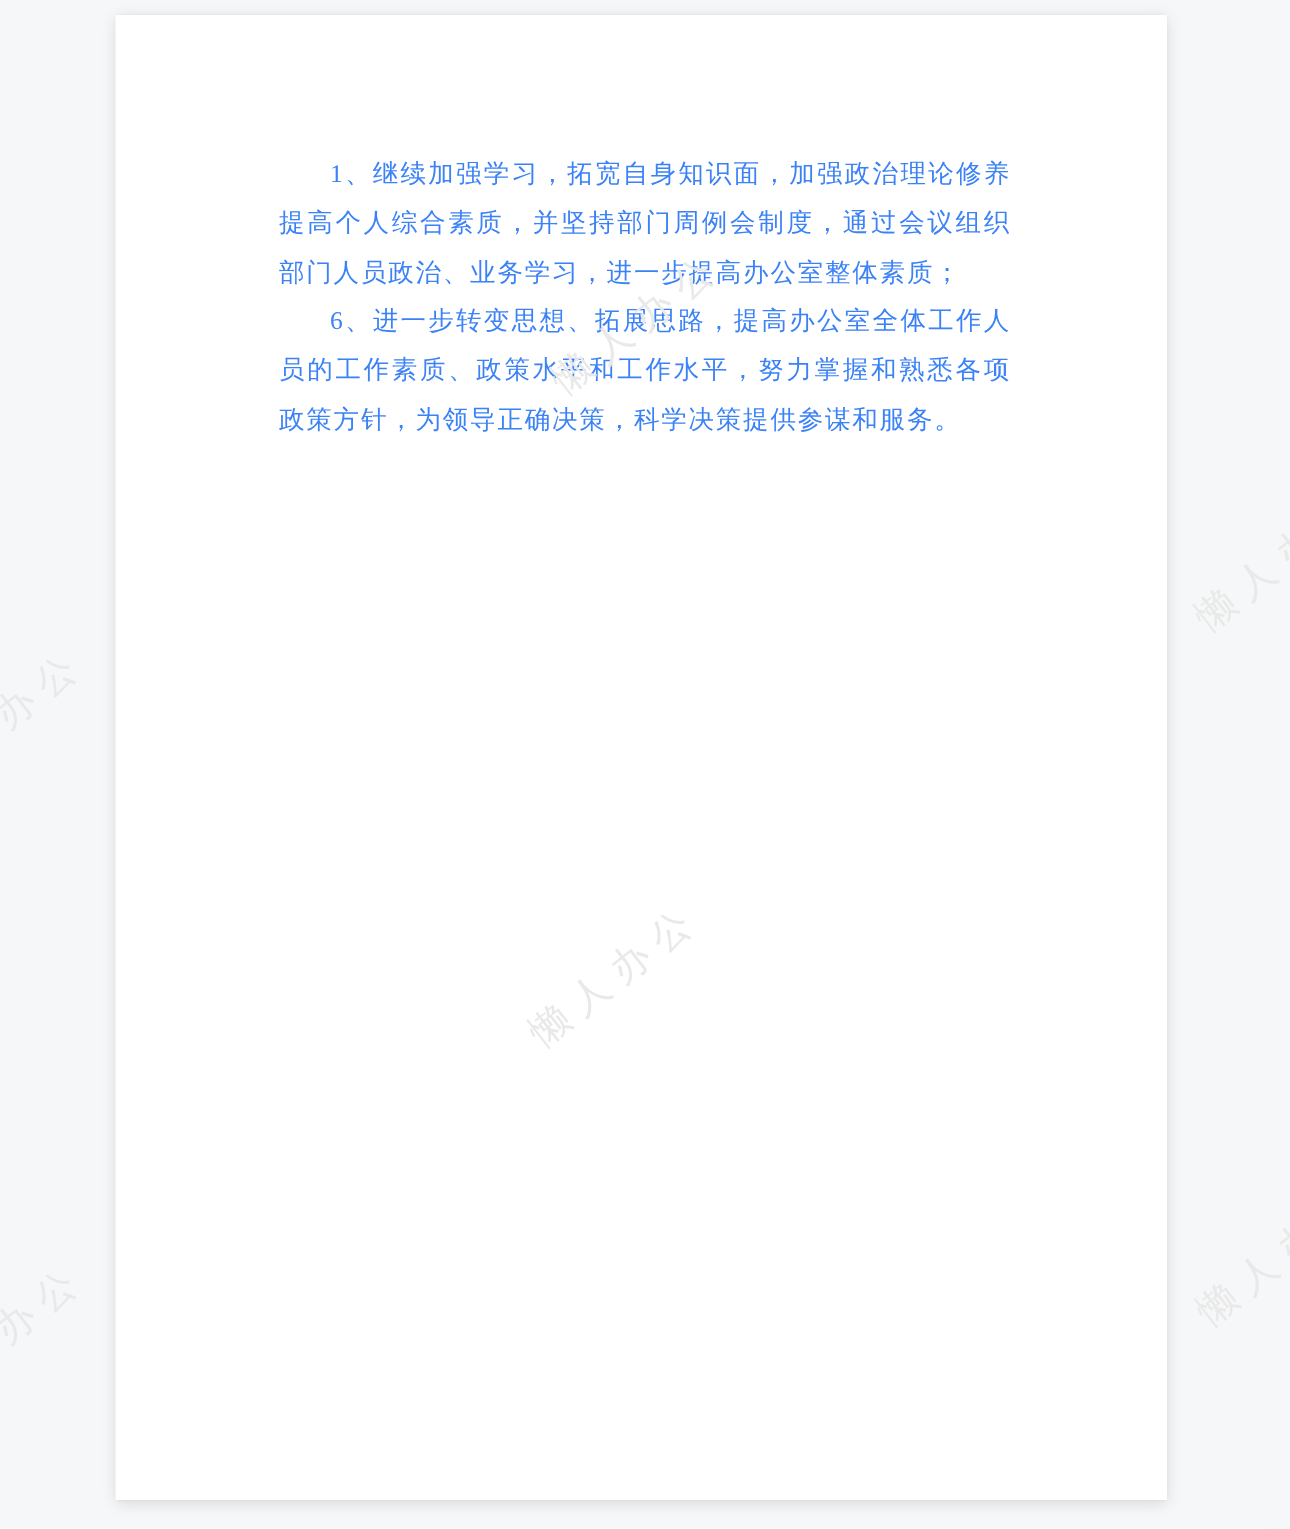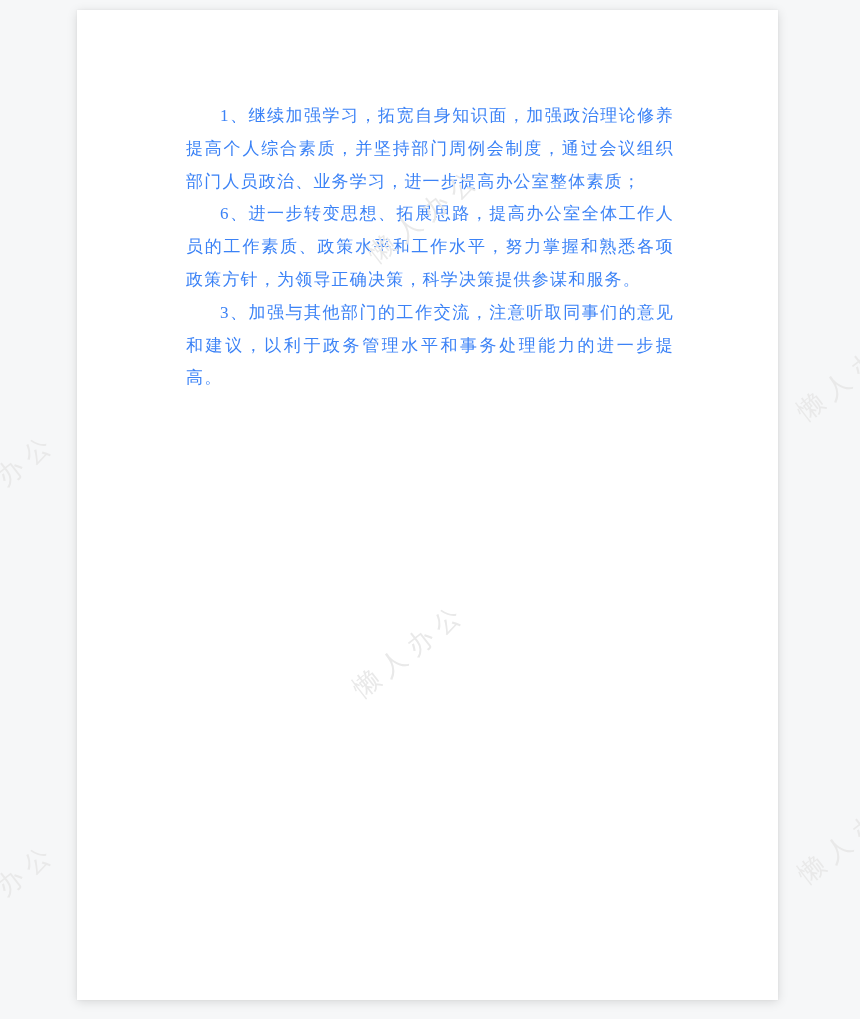--- a/index.html
+++ b/index.html
@@ -56,21 +56,20 @@
 </style>
 </head>
 <body>
 
 <div class="stage">
 
   <div class="paper">
     <div class="content">
       <p>1、继续加强学习，拓宽自身知识面，加强政治理论修养提高个人综合素质，并坚持部门周例会制度，通过会议组织部门人员政治、业务学习，进一步提高办公室整体素质；</p>
       <p>6、进一步转变思想、拓展思路，提高办公室全体工作人员的工作素质、政策水平和工作水平，努力掌握和熟悉各项政策方针，为领导正确决策，科学决策提供参谋和服务。</p>
-      <p>3、加强与其他部门的工作交流，注意听取同事们的意见和建议，以利于政务管理水平和事务处理能力的进一步提高。</p>
     </div>
   </div>
 
   <div class="watermark-layer">
     <div class="wm wm1">懒人办公</div>
     <div class="wm wm2">懒人办公</div>
     <div class="wm wm3">懒人办公</div>
     <div class="wm wm4">懒人办公</div>
     <div class="wm wm5">懒人办公</div>
     <div class="wm wm6">懒人办公</div>

